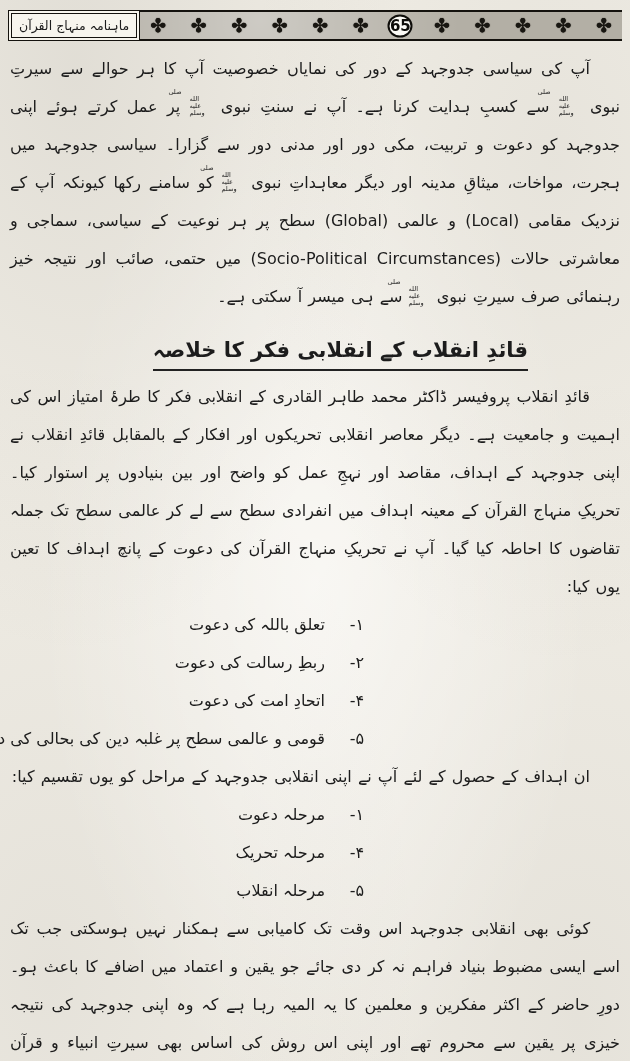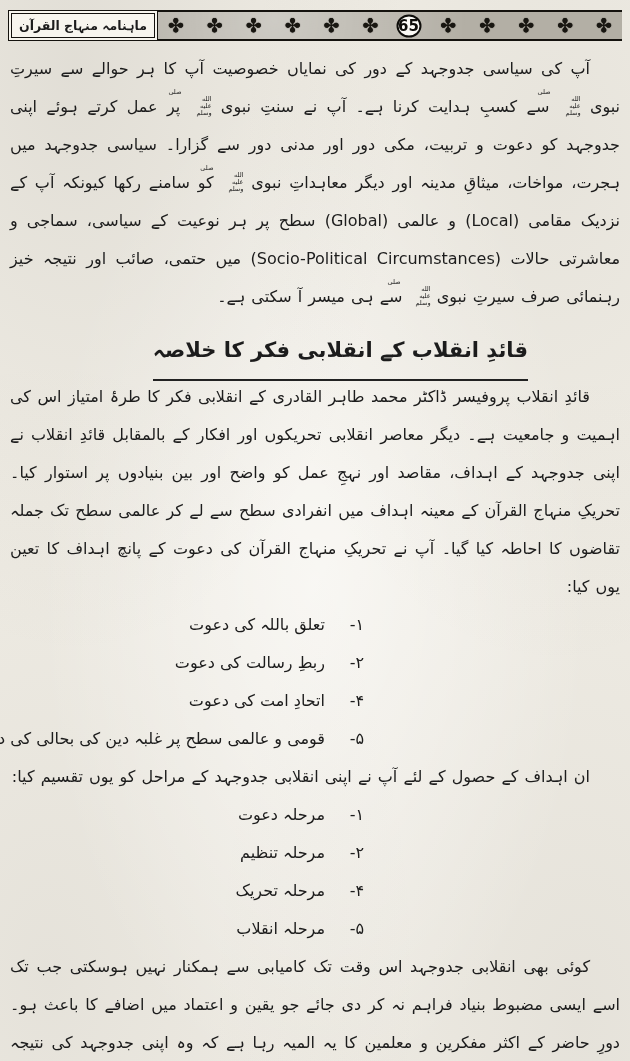--- a/index.html
+++ b/index.html
@@ -37,21 +37,21 @@
     background: #f7f5ee;
     border: 1.5px solid #14120e;
     padding: 2px;
     display: flex; align-items: stretch;
     flex: 0 0 auto;
   }
   .label-box .inner {
     border: 1px solid #14120e;
     display: flex; align-items: center; justify-content: center;
     padding: 0 7px;
-    font-weight: bold;
+    font-weight: normal;
     font-size: 12.5px;
     white-space: nowrap;
     direction: rtl;
   }
   .ornament-band {
     flex: 1 1 auto;
     position: relative;
     background:
       radial-gradient(circle at 25% 30%, rgba(255,255,255,.35), transparent 55%),
       var(--band_bg);
@@ -96,21 +96,21 @@
   .section-heading {
     margin: 22px 92px 16px 0;
     direction: rtl;
     text-align: right;
     font-size: 21px;
     font-weight: bold;
     text-indent: 0;
   }
   .section-heading .underline {
     border-bottom: 2.5px solid #222;
-    padding-bottom: 17px;
+    padding-bottom: 7px;
   }
   .list { direction: rtl; }
   .list-row {
     direction: rtl;
     text-align: right;
     padding-right: 256px;
     font-size: 16px;
     line-height: 38px;
     white-space: nowrap;
   }
@@ -118,21 +118,21 @@
     display: inline-block;
     min-width: 24px;
     margin-left: 15px;
   }
   .saw {
     display: inline-block;
     width: 22px;
     font-size: 6.5px;
     line-height: 1.1;
     vertical-align: -3px;
-    text-align: right;
+    text-align: left;
     white-space: normal;
     word-spacing: 0;
   }
 </style>
 </head>
 <body>
 
 <div class="page">
 
   <div class="header-strip">
@@ -181,23 +181,20 @@
       </div>
     </div>
 
     <p class="para rtl-text">ان اہداف کے حصول کے لئے آپ نے اپنی انقلابی جدوجہد کے مراحل کو یوں تقسیم کیا:</p>
 
     <div class="list">
       <div class="list-row">
         <span class="list-num">۱-</span><span>مرحلہ دعوت</span>
       </div>
       <div class="list-row">
-        <span class="list-num">۲-</span><span>مرحلہ تنظیم</span>
-      </div>
-      <div class="list-row">
         <span class="list-num">۴-</span><span>مرحلہ تحریک</span>
       </div>
       <div class="list-row">
         <span class="list-num">۵-</span><span>مرحلہ انقلاب</span>
       </div>
     </div>
 
     <p class="para rtl-text">کوئی بھی انقلابی جدوجہد اس وقت تک کامیابی سے ہمکنار نہیں ہوسکتی جب تک اسے ایسی مضبوط بنیاد فراہم نہ کر دی جائے جو یقین و اعتماد میں اضافے کا باعث ہو۔ دورِ حاضر کے اکثر مفکرین و معلمین کا یہ المیہ رہا ہے کہ وہ اپنی جدوجہد کی نتیجہ خیزی پر یقین سے محروم تھے اور اپنی اس روش کی اساس بھی سیرتِ انبیاء و قرآن حکیم سے تلاش کرتے رہے۔ اسلامی تاریخ کا فہم انہیں اس ڈگر پر چلاتا رہا کہ غلبہ دینِ حق کی جدوجہد کے نتائج حیاتِ ارضی میں پورے ہونے</p>
 
   </div>

